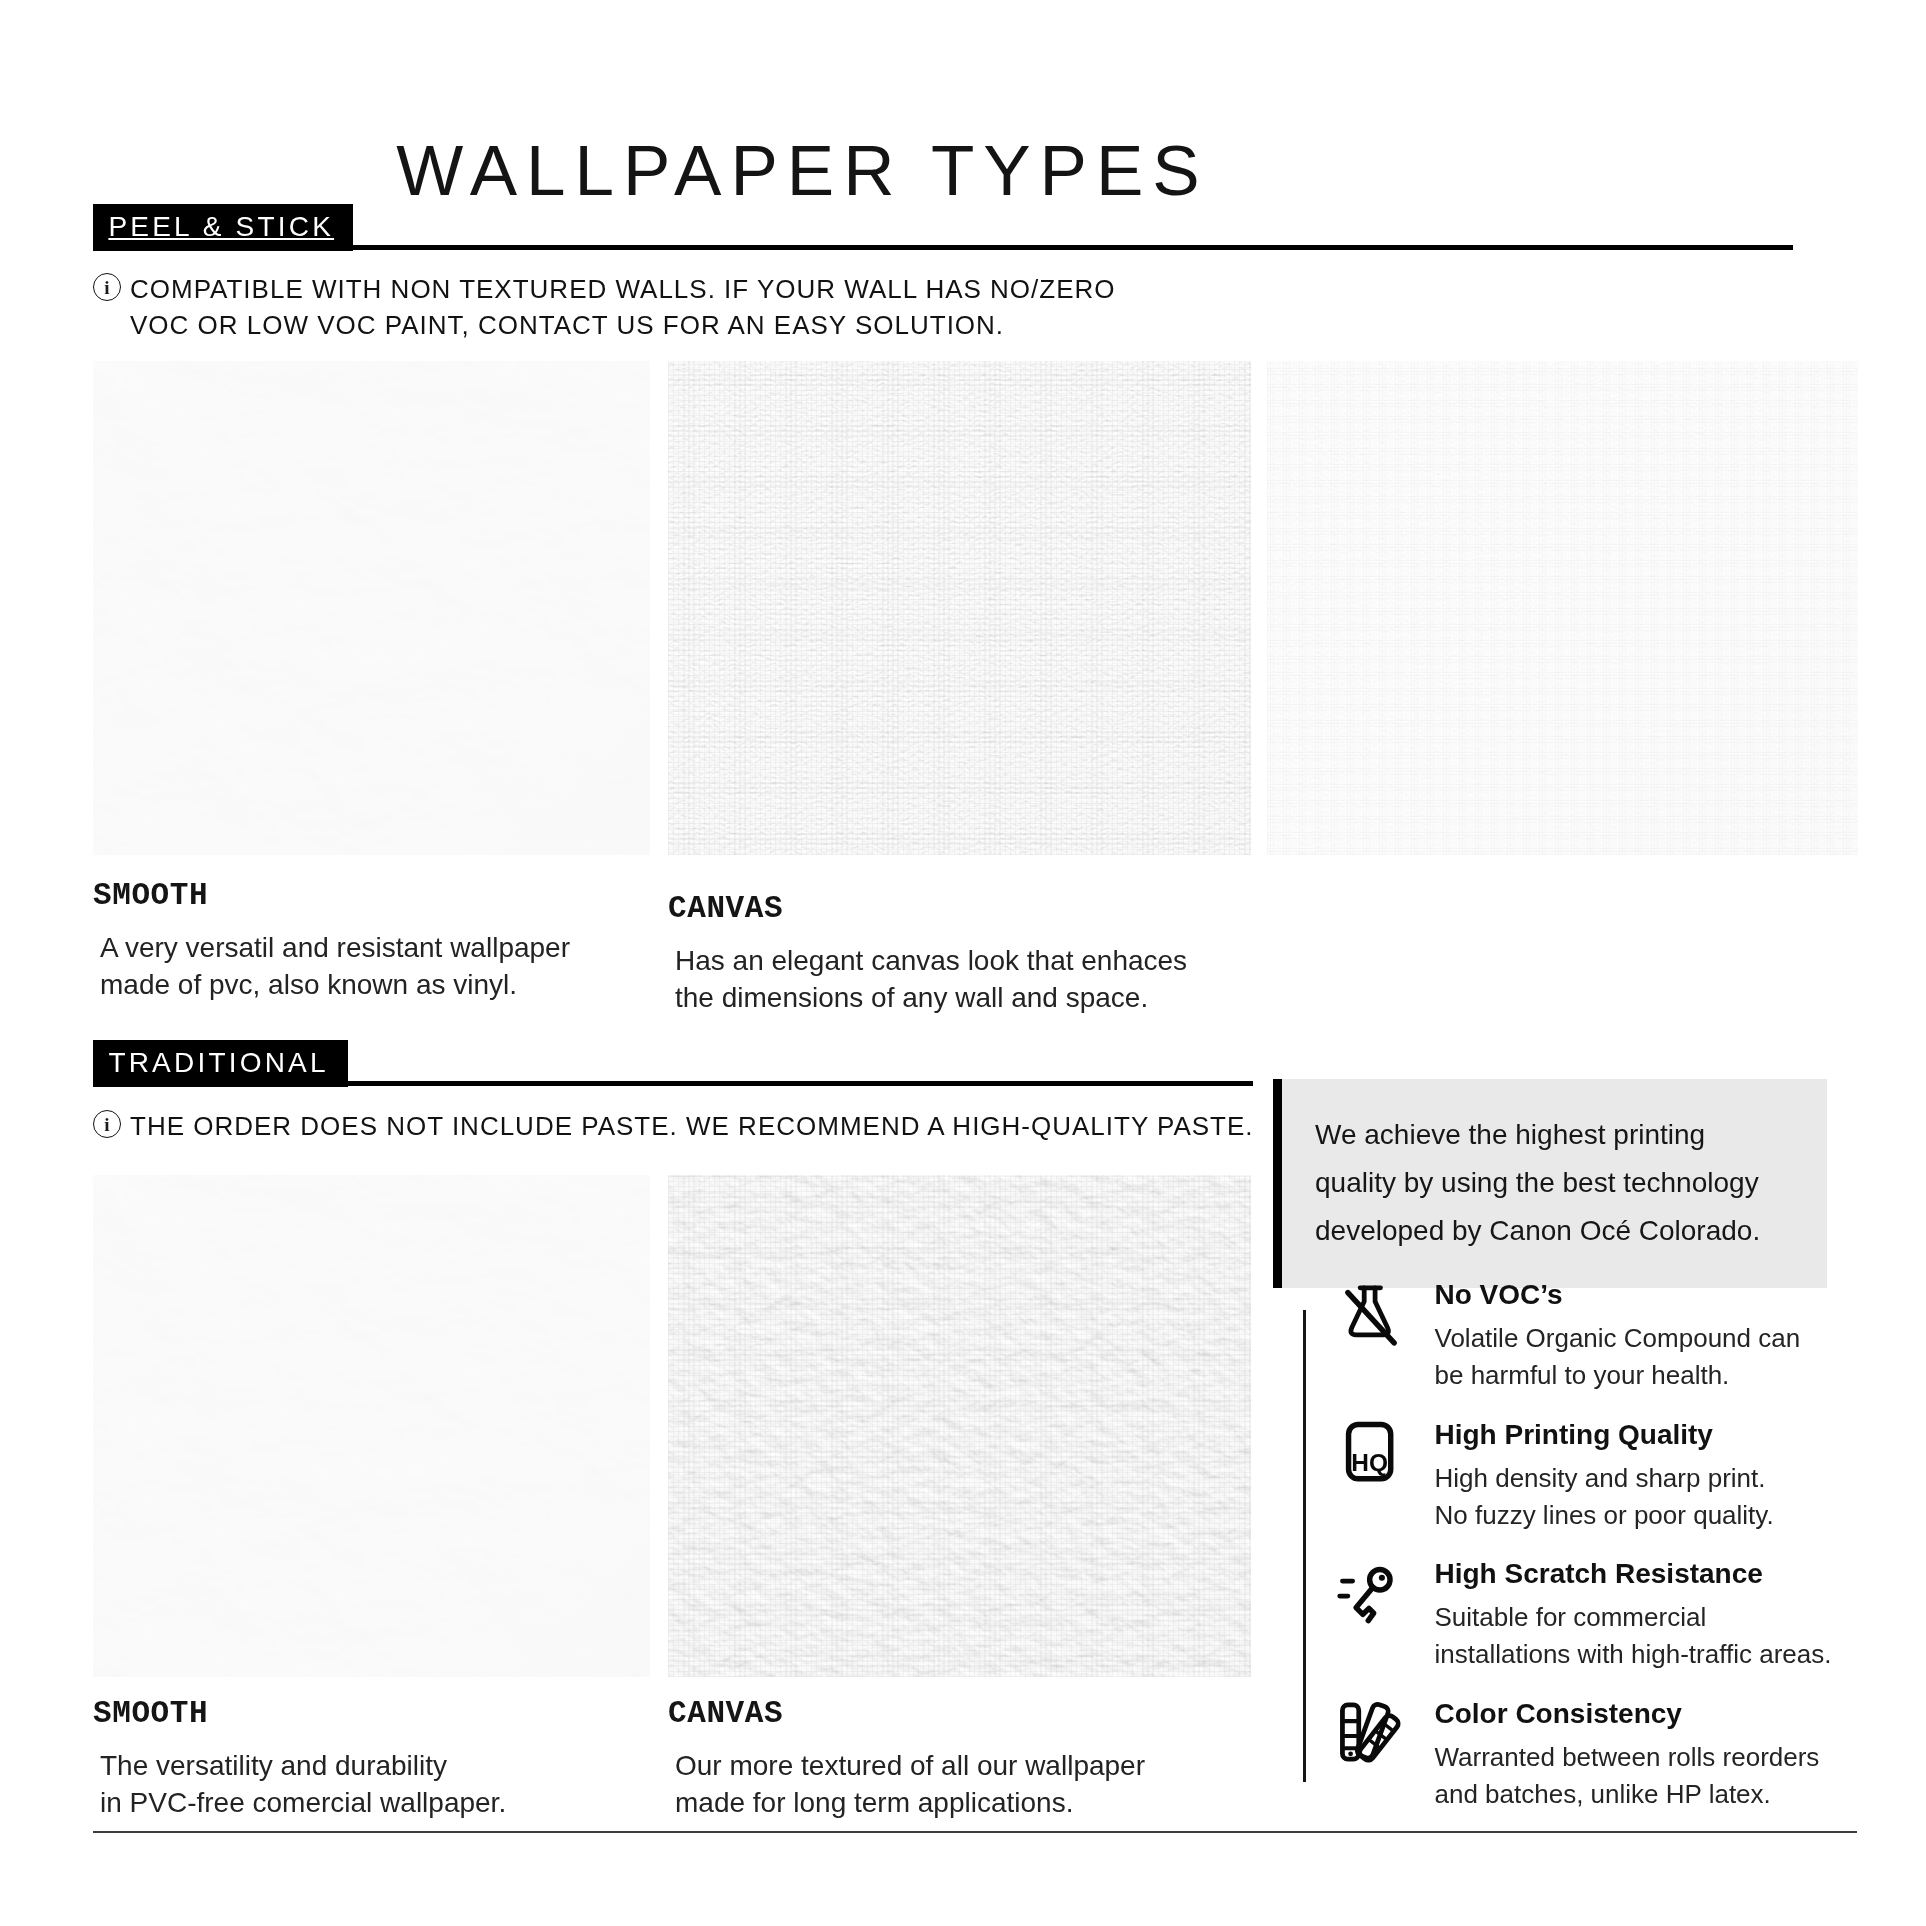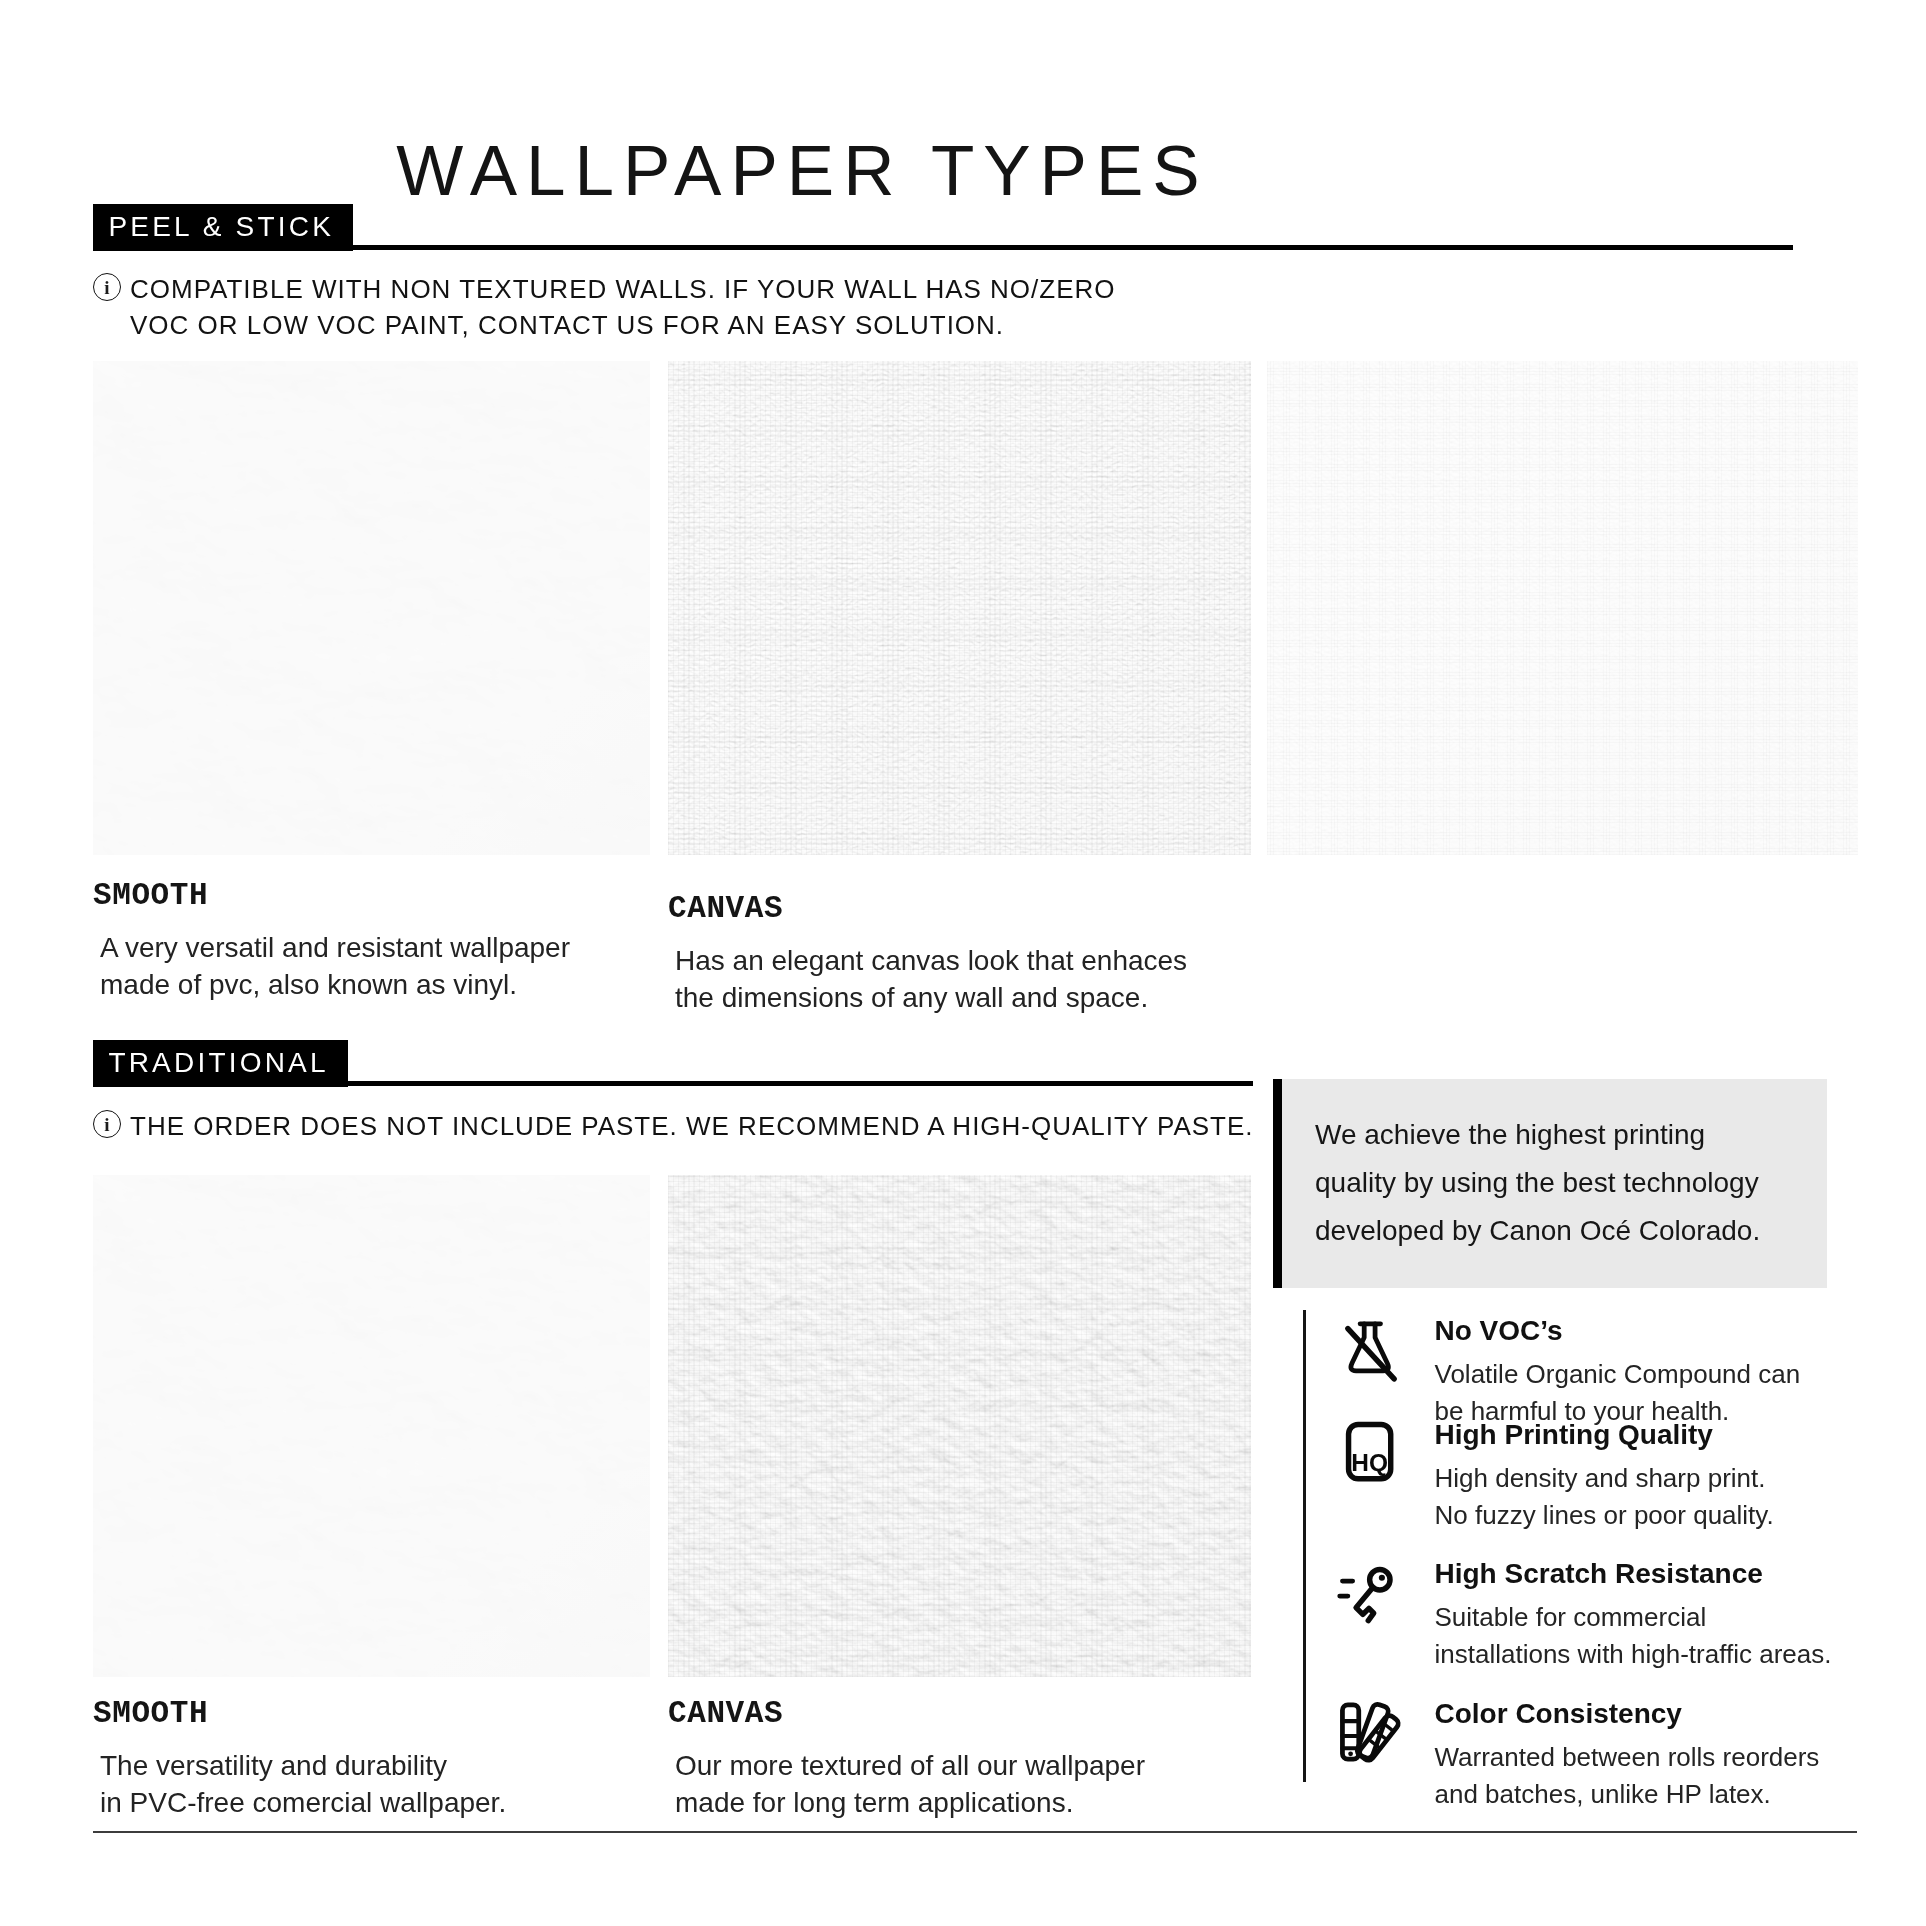--- a/index.html
+++ b/index.html
@@ -4,21 +4,21 @@
 <style>
   html,body{margin:0;padding:0;background:#ffffff;}
   .page{position:relative;width:1926px;height:1926px;background:#ffffff;overflow:hidden;
         font-family:"Liberation Sans", sans-serif;color:#1c1c1c;}
 
   .page-title{position:absolute;left:0px;top:82px;width:1605px;text-align:center;
               font-size:71px;font-weight:400;letter-spacing:9px;color:#141414;white-space:nowrap;}
 
   .badge{position:absolute;background:#000;color:#fff;font-size:28px;font-weight:400;
          letter-spacing:3.2px;padding:9px 19px 10.3px 15.4px;line-height:1;}
-  .badge-peel{left:93px;top:204px;}
+  .badge-peel{left:93px;top:204px;text-decoration:underline;}
   .badge-trad{left:93px;top:1040px;}
 
   .rule{position:absolute;background:#000;height:4.5px;}
   .rule-peel{left:93px;top:245px;width:1700px;}
   .rule-trad{left:93px;top:1081px;width:1160px;}
 
   .note{position:absolute;display:flex;align-items:flex-start;gap:9px;}
   .note-peel{left:93px;top:272px;}
   .note-trad{left:93px;top:1109px;}
   .info-circle{flex:0 0 auto;width:26px;height:26px;margin-top:1.3px;border:1.9px solid #111;border-radius:50%;
@@ -50,21 +50,21 @@
   .cap-title{font-size:31px;font-weight:bold;letter-spacing:0.6px;color:#151515;margin:0 0 16.7px 0;font-family:Liberation Mono, monospace;}
   .cap-desc{font-size:28px;line-height:1.32;color:#232323;white-space:pre-line;margin:7px;}
 
   .quality-box{position:absolute;left:1273px;top:1079px;width:554px;box-sizing:border-box;
                background:#e9e9e9;border-left:9px solid #000;padding:32px 26px 33px 33px;}
   .quality-text{font-size:28px;line-height:1.72;white-space:pre-line;color:#161616;margin:0;}
 
   .v-sep{position:absolute;left:1303px;top:1310px;width:2.6px;height:472px;background:#161616;}
 
   .feature{position:absolute;left:1337px;width:526px;display:flex;gap:29.5px;align-items:flex-start;}
-  .f1{top:1315px;} .f2{top:1419px;} .f3{top:1558px;} .f4{top:1698px;}
+  .f1{top:1279px;} .f2{top:1419px;} .f3{top:1558px;} .f4{top:1698px;}
   .feature-icon{flex:0 0 auto;width:68px;height:68px;}
   .feature-title{font-size:28px;font-weight:bold;color:#111;margin:0 0 9px 0;}
   .feature-desc{font-size:26px;line-height:1.42;color:#242424;white-space:pre-line;margin:0;}
 
   .bottom-rule{position:absolute;left:93px;top:1831px;width:1764px;height:1.9px;background:#3c3c3c;}
 
   .icon-stroke{stroke:#0a0a0a;fill:none;stroke-linecap:round;stroke-linejoin:round;}
 </style>
 </head>
 <body>

